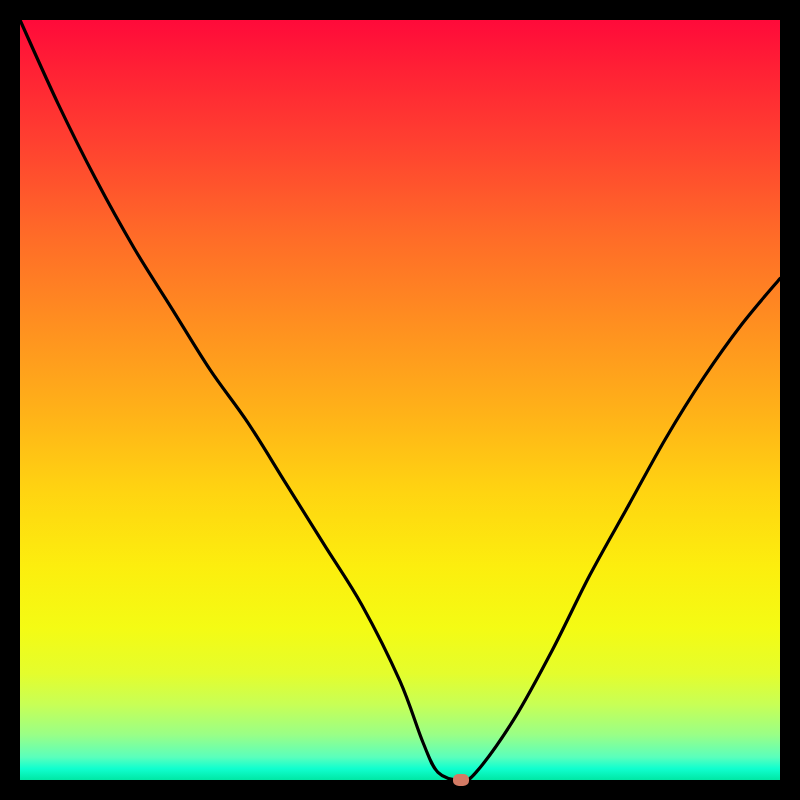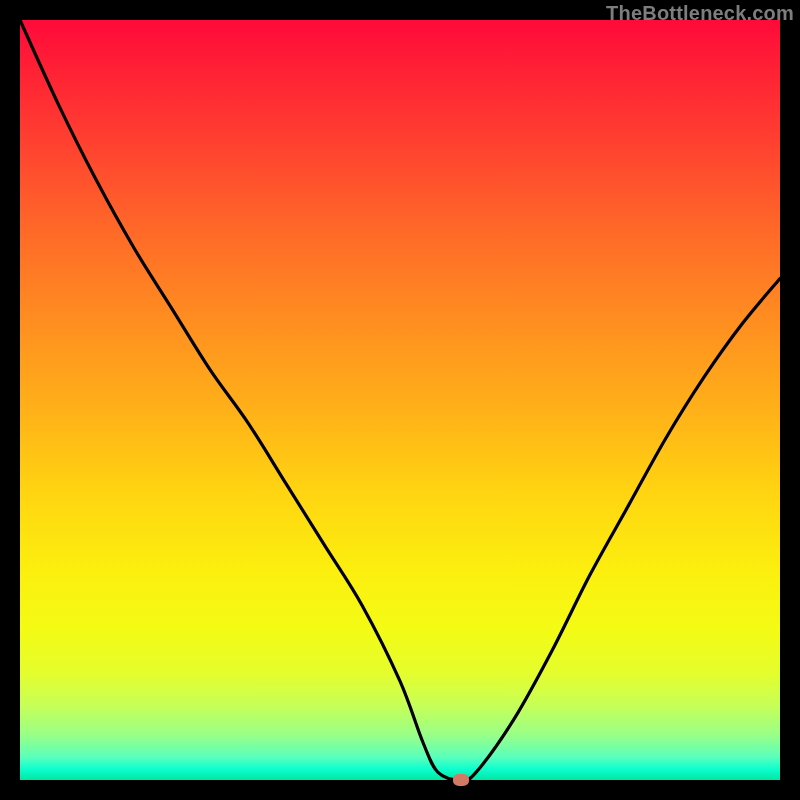--- a/index.html
+++ b/index.html
@@ -66,20 +66,19 @@
     border-radius: 6px / 5px;
     background: #d37a64;
     transform: translate(-50%, -50%);
     pointer-events: none;
   }
 </style>
 </head>
 <body>
 
 <div class="chart-container">
-  <div class="attribution">TheBottleneck.com</div>
   <div class="plot-area">
     <svg class="curve-layer" viewBox="0 0 760 760" preserveAspectRatio="none">
       <path id="curve-path" d="M 0 0 C 6.333333333333333 13.933333333333337 25.333333333333336 57.000000000000014 38 83.60000000000002 C 50.666666666666664 110.20000000000003 63.333333333333336 135.53333333333336 76 159.60000000000002 C 88.66666666666667 183.66666666666669 101.33333333333333 206.46666666666667 114 228 C 126.66666666666667 249.53333333333333 139.33333333333334 268.53333333333336 152 288.8 C 164.66666666666666 309.06666666666666 177.33333333333334 330.59999999999997 190 349.59999999999997 C 202.66666666666666 368.59999999999997 215.33333333333334 383.8 228 402.8 C 240.66666666666666 421.8 253.33333333333334 443.3333333333333 266 463.59999999999997 C 278.6666666666667 483.8666666666666 291.3333333333333 504.1333333333333 304 524.4 C 316.6666666666667 544.6666666666666 329.3333333333333 562.4000000000001 342 585.2 C 354.6666666666667 608 369.8666666666667 638.4000000000001 380 661.2 C 390.1333333333333 684 396.4666666666667 706.8 402.8 722 C 409.1333333333333 737.2 411.66666666666674 746.0666666666666 418.00000000000006 752.4 C 424.33333333333337 758.7333333333333 434.46666666666664 760 440.79999999999995 760 C 447.13333333333327 760 447.1333333333333 762.5333333333333 456 752.4 C 464.8666666666667 742.2666666666667 481.3333333333333 719.4666666666667 494 699.2 C 506.6666666666667 678.9333333333334 519.3333333333334 654.8666666666667 532 630.8 C 544.6666666666666 606.7333333333332 557.3333333333334 578.8666666666666 570 554.8 C 582.6666666666666 530.7333333333333 595.3333333333334 509.20000000000005 608 486.40000000000003 C 620.6666666666666 463.6 633.3333333333334 439.53333333333336 646 418 C 658.6666666666666 396.46666666666664 671.3333333333334 376.2 684 357.2 C 696.6666666666666 338.2 709.3333333333334 320.4666666666667 722 304 C 734.6666666666666 287.5333333333333 753.6666666666666 266 760 258.4" fill="none" stroke="#000000" stroke-width="3.2" stroke-linecap="round" stroke-linejoin="round"></path>
     </svg>
     <div id="marker" class="marker" style="left: 440.8px; top: 760px; background: rgb(211, 122, 100);"></div>
   </div>
 </div>
 
 </body></html>

